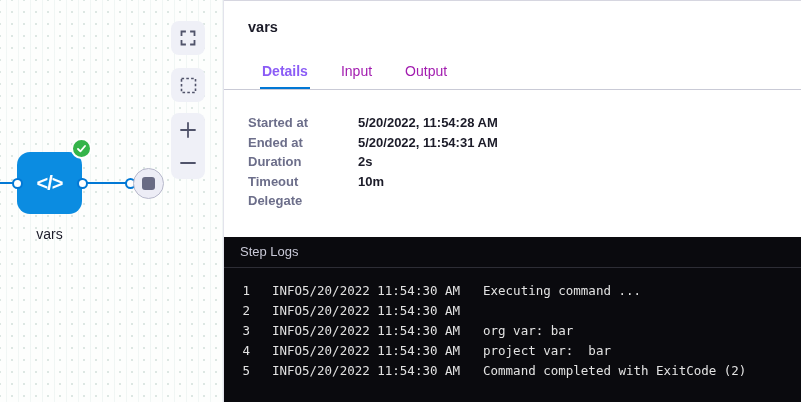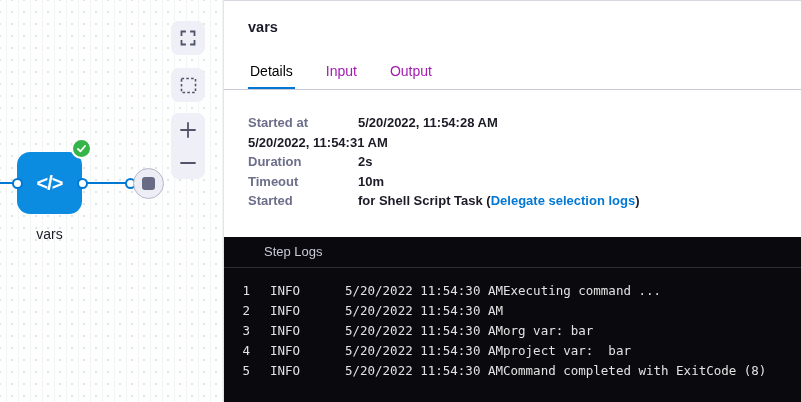--- a/index.html
+++ b/index.html
@@ -52,42 +52,42 @@
   .tb-half{flex:1;display:flex;align-items:center;justify-content:center;cursor:pointer;}
 
   
   .panel{position:absolute;left:224px;top:0;width:577px;height:402px;
     background:#fff;border-top:1px solid #d6d6e0;box-sizing:border-box;}
   .panel-title{position:absolute;left:24px;top:18px;font-size:14.5px;
     font-weight:700;color:#1b1b28;}
   .tabs{position:absolute;left:24px;top:62px;display:flex;gap:29px;}
   .tab{font-size:14px;color:#a21caf;padding:0 2px 8px 2px;cursor:pointer;
     border-bottom:3px solid transparent;}
-  .tab.active{font-weight:400;color:#000000;border-bottom-color:#0278d5;}
+  .tab.active{font-weight:700;color:#8b5cf6;border-bottom-color:#0278d5;margin-left:12px;}
   .tabs-divider{position:absolute;left:0;right:0;top:88px;height:1px;
     background:#c9cad6;}
 
   .details{position:absolute;left:24px;top:112px;font-size:13px;
     line-height:19.5px;}
   .drow{display:flex;}
   .dlabel{width:110px;color:#6c6e8a;font-weight:600;}
   .dvalue{color:#1b1b28;font-weight:700;white-space:pre;}
   .dlink{color:#0278d5;font-weight:700;cursor:pointer;text-decoration:none;}
 
   
   .logs{position:absolute;left:0;right:0;top:236px;bottom:0;background:#0a0a0e;}
-  .logs-header{height:30px;line-height:30px;padding-left:40px;font-size:13px;
+  .logs-header{height:30px;line-height:30px;padding-left:16px;font-size:13px;
     color:#c9c9d7;border-bottom:1px solid #2d2d35;}
   .log-lines{padding:13px 0 0 14px;
     font-family:"DejaVu Sans Mono",monospace;font-size:12.5px;
     line-height:20px;color:#e2e2e2;}
   .lrow{display:flex;white-space:pre;}
   .ln{width:12px;text-align:right;}
-  .llevel{width:52px;margin-left:20px;}
-  .ltime{width:181px;text-align:right;}
+  .llevel{width:52px;text-align:right;}
+  .ltime{width:181px;}
   .lmsg{flex:1;}
 </style>
 </head>
 <body>
 
 <div class="screen">
 
   <div class="canvas">
     <div class="edge edge-in"></div>
     <div class="edge edge-out"></div>
@@ -149,33 +149,33 @@
       <div class="tab">Output</div>
     </div>
     <div class="tabs-divider"></div>
 
     <div class="details">
       <div class="drow">
         <span class="dlabel">Started at</span>
         <span class="dvalue">5/20/2022, 11:54:28 AM</span>
       </div>
       <div class="drow">
+        <span class="dlabel">Ended at</span>
         <span class="dvalue">5/20/2022, 11:54:31 AM</span>
       </div>
       <div class="drow">
         <span class="dlabel">Duration</span>
         <span class="dvalue">2s</span>
       </div>
       <div class="drow">
         <span class="dlabel">Timeout</span>
         <span class="dvalue">10m</span>
       </div>
       <div class="drow">
-        <span class="dlabel">Started</span>
-        <span class="dvalue"><span>for Shell Script Task (</span><a class="dlink">Delegate selection logs</a><span>)</span></span>
+        <span class="dlabel">Delegate</span>
       </div>
     </div>
 
     <div class="logs">
       <div class="logs-header">Step Logs</div>
       <div class="log-lines">
         <div class="lrow">
           <span class="ln">1</span>
           <span class="llevel">INFO</span>
           <span class="ltime">5/20/2022 11:54:30 AM</span>
@@ -195,18 +195,18 @@
         <div class="lrow">
           <span class="ln">4</span>
           <span class="llevel">INFO</span>
           <span class="ltime">5/20/2022 11:54:30 AM</span>
           <span class="lmsg">project var:  bar</span>
         </div>
         <div class="lrow">
           <span class="ln">5</span>
           <span class="llevel">INFO</span>
           <span class="ltime">5/20/2022 11:54:30 AM</span>
-          <span class="lmsg">Command completed with ExitCode (8)</span>
+          <span class="lmsg">Command completed with ExitCode (2)</span>
         </div>
       </div>
     </div>
   </div>
 </div>
 
 </body></html>

